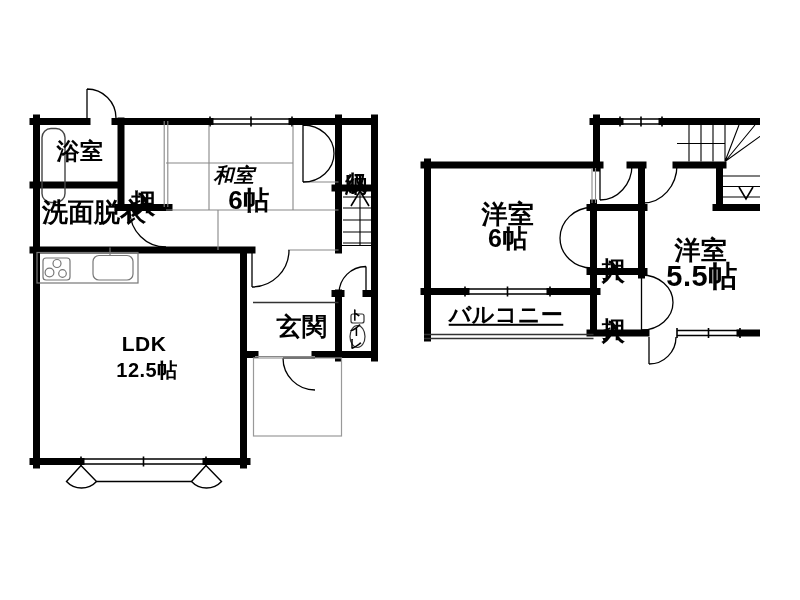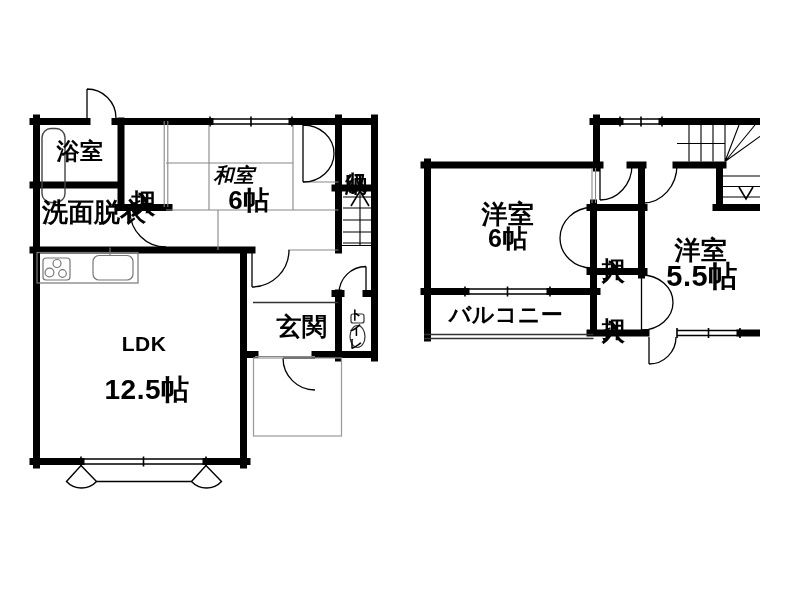--- a/index.html
+++ b/index.html
@@ -153,30 +153,30 @@
   <div class="lbl vert" style="left:143px;top:172px;font-size:24px;">押入</div>
 
   <div class="lbl" style="left:234px;top:175px;font-size:20px;font-style:italic;">和室</div>
   <div class="lbl" style="left:249px;top:200px;font-size:26px;">6帖</div>
 
   <div class="lbl vert" style="left:356px;top:155px;font-size:22px;">収納</div>
 
   <div class="lbl" style="left:94px;top:212px;font-size:26px;letter-spacing:0;">洗面脱衣</div>
 
   <div class="lbl" style="left:144px;top:344px;font-size:21px;">LDK</div>
-  <div class="lbl" style="left:147px;top:390px;font-size:28px;">12.5帖</div>
+  <div class="lbl" style="left:147px;top:370px;font-size:20px;">12.5帖</div>
 
   <div class="lbl" style="left:302px;top:327px;font-size:25px;">玄関</div>
 
   <div class="lbl vert" style="left:356px;top:322px;font-size:13px;letter-spacing:0;">トイレ</div>
 
   <div class="lbl" style="left:508px;top:214px;font-size:26px;">洋室</div>
   <div class="lbl" style="left:508px;top:239px;font-size:25px;">6帖</div>
 
   <div class="lbl vert" style="left:613px;top:241px;font-size:23px;">押入</div>
   <div class="lbl vert" style="left:613px;top:301px;font-size:23px;">押入</div>
 
   <div class="lbl" style="left:701px;top:250px;font-size:26px;">洋室</div>
   <div class="lbl" style="left:702px;top:277px;font-size:29px;">5.5帖</div>
 
-  <div class="lbl" style="left:506px;top:315px;font-size:22px;">バルコニー</div>
+  <div class="lbl" style="left:506px;top:315px;font-size:22px;text-decoration:underline;">バルコニー</div>
 
 </div>
 
 </body></html>

